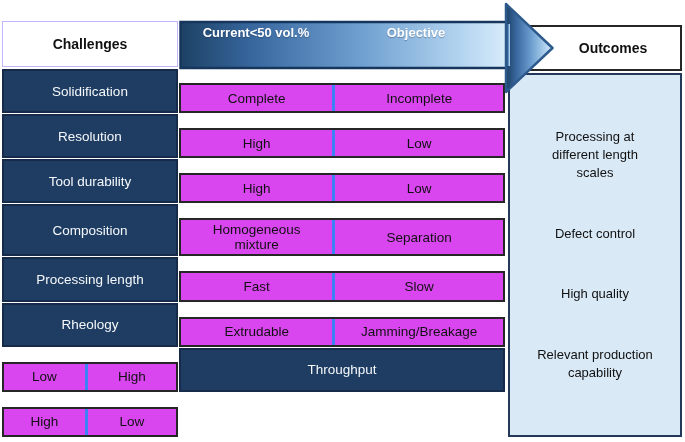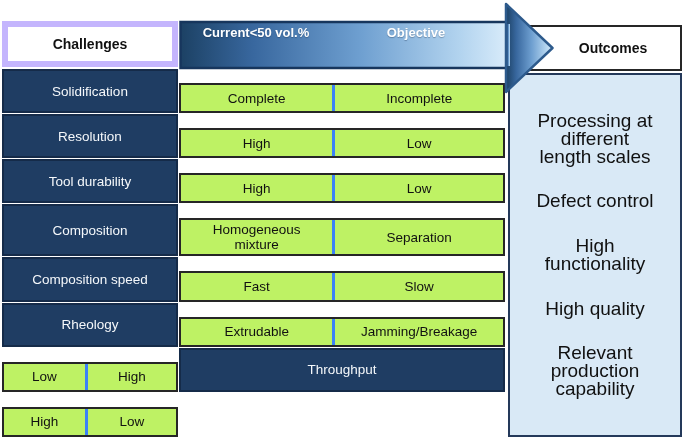--- a/index.html
+++ b/index.html
@@ -6,21 +6,21 @@
   body{
     width:685px;height:442px;position:relative;background:#ffffff;
     font-family:"Liberation Sans", sans-serif;overflow:hidden;
     -webkit-font-smoothing:antialiased;
   }
   .abs{position:absolute;box-sizing:border-box;}
 
   
   .challenges-box{
     left:2px;top:21px;width:176px;height:46px;
-    background:#ffffff;border:6px solid #c4b5fd;
+    background:#ffffff;border:1px solid #c4b5fd;
     display:flex;align-items:center;justify-content:center;
     font-weight:bold;font-size:14px;color:#111;z-index:2;
   }
   .outcomes-box{
     left:508px;top:25px;width:174px;height:46px;
     background:#ffffff;border:2px solid #262626;
     display:flex;align-items:center;justify-content:center;
     font-weight:bold;font-size:14px;color:#111;z-index:1;padding-left:36px;
   }
 
@@ -36,36 +36,36 @@
   .band-label.objective{left:346px;width:140px;gap:27px;}
 
   
   .outcomes-panel{
     left:508px;top:73px;width:174px;height:364px;
     background:#d9e9f6;border:2px solid #24395a;
     display:flex;flex-direction:column;justify-content:space-evenly;
     align-items:center;padding:10px 10px;z-index:0;
   }
   .outcome-item{
-    max-width:118px;text-align:center;font-size:19px;line-height:18px;color:#111;
+    max-width:118px;text-align:center;font-size:13px;line-height:18px;color:#111;
   }
 
   
   .rows-grid{
     left:2px;top:69px;width:503px;height:368px;
     display:grid;grid-template-columns:176px 1fr;
     grid-auto-rows:1fr;gap:1px;z-index:2;
   }
   .challenge-cell{
     background:#1f3d63;border:2px solid #152b49;
     display:flex;align-items:center;justify-content:center;
     color:#f5f8fb;font-size:13.5px;text-align:center;box-sizing:border-box;
   }
   .value-row{
-    background:#bef264;border:2px solid #262626;
+    background:#d946ef;border:2px solid #262626;
     display:flex;box-sizing:border-box;margin-top:14px;
   }
   .value-cell{
     display:flex;align-items:center;justify-content:center;
     font-size:13.5px;color:#111;text-align:center;padding:2px 8px;box-sizing:border-box;
   }
   .value-cell.current{flex:0 0 47%;}
   .value-cell.objective{flex:1;border-left:3px solid #3b82f6;}
 </style>
 </head>
@@ -97,21 +97,20 @@
   <div>Objective</div>
 </div>
 
 <div class="abs outcomes-box">Outcomes</div>
 
 <div class="abs outcomes-panel">
   <div class="outcome-item">Processing at different length scales</div>
 
   <div class="outcome-item">Defect control</div>
 
-  <div class="outcome-item">High functionality</div>
 
   <div class="outcome-item">High quality</div>
 
   <div class="outcome-item">Relevant production capability</div>
 </div>
 
 <div class="abs rows-grid">
   <div class="challenge-cell">Solidification</div>
   <div class="value-row">
     <div class="value-cell current">Complete</div>
@@ -129,21 +128,21 @@
     <div class="value-cell current">High</div>
     <div class="value-cell objective">Low</div>
   </div>
 
   <div class="challenge-cell">Composition</div>
   <div class="value-row">
     <div class="value-cell current">Homogeneous mixture</div>
     <div class="value-cell objective">Separation</div>
   </div>
 
-  <div class="challenge-cell">Composition speed</div>
+  <div class="challenge-cell">Processing length</div>
   <div class="value-row">
     <div class="value-cell current">Fast</div>
     <div class="value-cell objective">Slow</div>
   </div>
 
   <div class="challenge-cell">Rheology</div>
   <div class="value-row">
     <div class="value-cell current">Extrudable</div>
     <div class="value-cell objective">Jamming/Breakage</div>
   </div>

